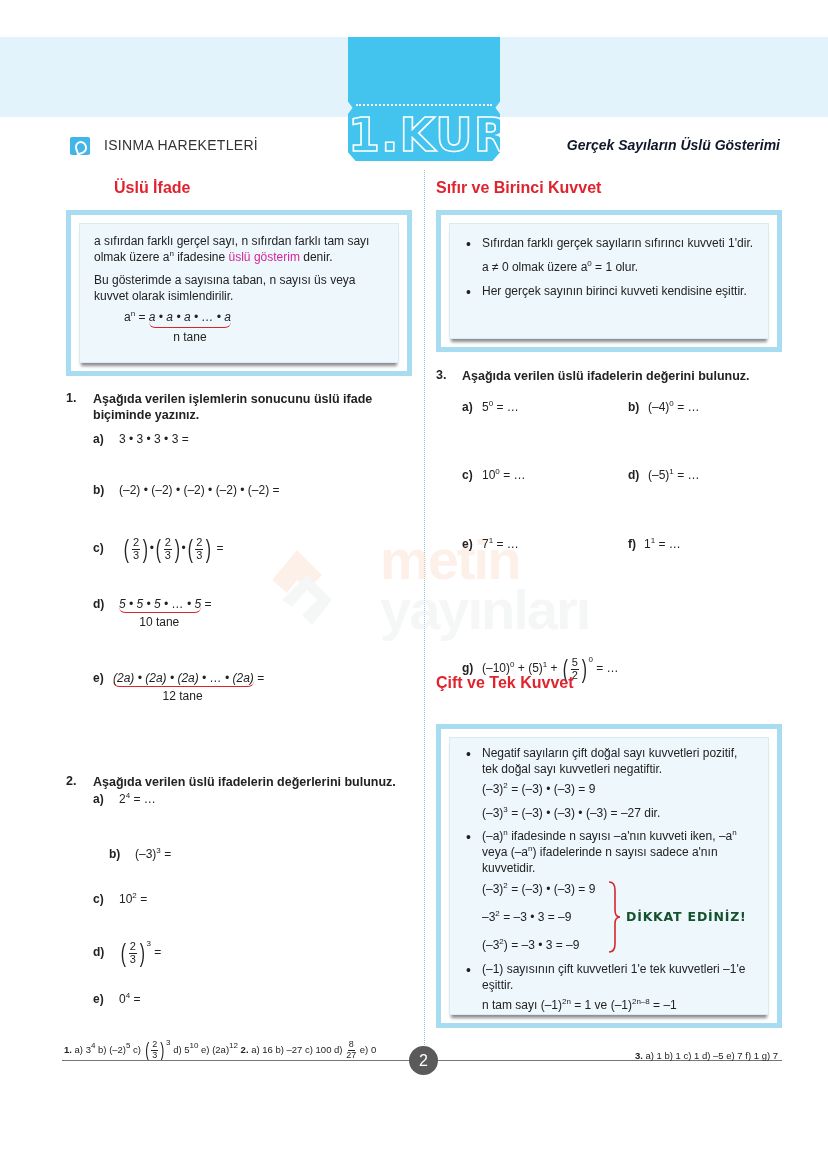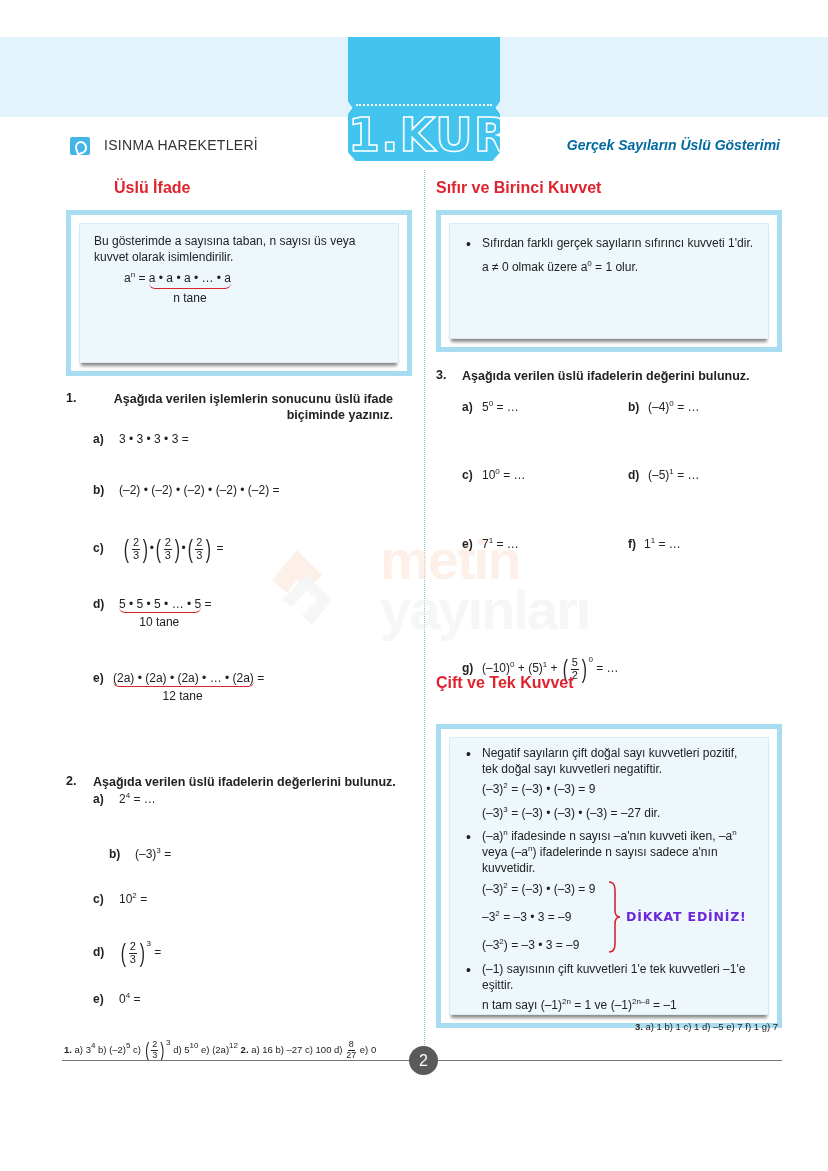--- a/index.html
+++ b/index.html
@@ -7,50 +7,50 @@
   body { position: relative; font-family: "Liberation Sans", sans-serif; color: #222; }
 
   .top-band { position: absolute; left: 0; top: 37px; width: 828px; height: 80px; background: #e3f3fb; }
   .kur-tab { position: absolute; left: 348px; top: 37px; width: 152px; height: 124px; background: #43c4ef; clip-path: polygon(0 0,100% 0,100% 52%,97% 57%,100% 62%,100% 93%,95% 100%,5% 100%,0 93%,0 62%,3% 57%,0 52%); }
   .kur-dots { position: absolute; left: 356px; top: 104px; width: 136px; border-top: 2px dotted #ffffff; }
   .kur-text { position: absolute; left: 348px; top: 108px; width: 152px; text-align: center; font-size: 46px; font-weight: bold; color: transparent; -webkit-text-stroke: 1.6px #ffffff; letter-spacing: 1px; font-family: "DejaVu Sans", sans-serif; }
 
   .logo { position: absolute; left: 70px; top: 137px; width: 20px; height: 18px; background: #43b6e8; border-radius: 2px; }
   .logo::after { content: ""; position: absolute; left: 5px; top: 4px; width: 8px; height: 9px; border: 2px solid #ffffff; border-radius: 50% 50% 50% 0; transform: rotate(-20deg); }
   .warmup-title { position: absolute; left: 104px; top: 137px; font-size: 14px; font-weight: normal; color: #333; letter-spacing: 0.3px; }
-  .topic-title { position: absolute; right: 48px; top: 137px; font-size: 14px; font-weight: bold; font-style: italic; color: #0369a1; }
+  .topic-title { position: absolute; right: 48px; top: 137px; font-size: 14px; font-weight: bold; font-style: italic; color: #0f172a; }
 
   .col-divider { position: absolute; left: 424px; top: 170px; height: 875px; border-left: 1.5px dotted #7fc4dc; }
 
   .sec-title { position: absolute; font-size: 16px; font-weight: bold; color: #e0242f; }
 
   .info-box { position: absolute; border: 5px solid #a8dcf0; background: #ffffff; padding: 8px; }
   .info-inner { background: #eef7fc; border: 1px solid #d5ebf5; height: 100%; padding: 10px 14px; font-size: 12px; line-height: 1.3; box-shadow: 0 5px 3px -2px #8d8d8d; }
   .info-inner p { margin-bottom: 8px; }
   .pink { color: #d6259a; }
   .bul { position: relative; padding-left: 18px; margin-bottom: 8px; }
   .bul::before { content: "\2022"; position: absolute; left: 2px; top: -1px; font-size: 14px; }
   .ind { padding-left: 18px; margin-bottom: 9px; }
   sup { font-size: 8px; vertical-align: 5px; line-height: 0; }
 
-  .brace { display: inline-block; position: relative; border-bottom: 1.5px solid #d8242c; border-radius: 0 0 6px 6px; padding-bottom: 1px; }
+  .brace { display: inline-block; position: relative; border-bottom: 1.5px solid #d8242c; border-radius: 0 0 6px 6px; padding-bottom: 1px; font-style: italic; }
   .brace-label { display: block; text-align: center; margin-top: 2px; }
   .q-num { position: absolute; font-weight: bold; font-size: 12.5px; }
   .q-text { font-weight: bold; font-size: 12.5px; line-height: 1.3; }
   .item { position: absolute; font-size: 12px; }
   .item .lbl { font-weight: bold; display: inline-block; width: 26px; }
 
   .frac { display: inline-flex; flex-direction: column; align-items: center; vertical-align: middle; font-size: 11px; line-height: 1.05; margin: 0 1px; }
   .frac .n { border-bottom: 1px solid #222; padding: 0 1px; }
   .paren { display: inline-flex; align-items: center; vertical-align: middle; }
   .paren .p { font-size: 26px; font-weight: 100; line-height: 1; transform: scaleX(0.6); }
 
   .footer-line { position: absolute; top: 1060px; left: 62px; width: 720px; border-top: 1px solid #777; }
   .answers-left { position: absolute; left: 64px; top: 1040px; font-size: 9.5px; white-space: nowrap; }
-  .answers-right { position: absolute; right: 50px; top: 1021px; font-size: 9.5px; white-space: nowrap; }
+  .answers-right { position: absolute; right: 50px; top: 1050px; font-size: 9.5px; white-space: nowrap; }
   .page-num { position: absolute; left: 409px; top: 1046px; width: 29px; height: 29px; border-radius: 50%; background: #5a5a5a; color: #fff; font-size: 16px; text-align: center; line-height: 29px; }
 
   .watermark { position: absolute; left: 262px; top: 535px; width: 270px; height: 120px; opacity: 0.5; pointer-events: none; }
   .wm-m { position: absolute; left: 0; top: 0; width: 80px; height: 100px; }
   .wm-t1 { position: absolute; left: 118px; top: -8px; font-size: 56px; font-weight: bold; color: #fde2d5; letter-spacing: -2px; }
   .wm-t2 { position: absolute; left: 118px; top: 42px; font-size: 56px; font-weight: bold; color: #eceeef; letter-spacing: -2px; }
 </style>
 </head>
 <body>
 
@@ -70,29 +70,30 @@
     <path d="M10 45 L35 15 L60 40 L45 55 L35 45 L25 58 Z" fill="#fde2d5"></path>
     <path d="M20 65 L45 40 L70 65 L50 90 L40 80 L55 65 L45 55 L30 72 Z" fill="#eceeef"></path>
   </svg>
   <div class="wm-t1">metin</div>
   <div class="wm-t2">yayınları</div>
 </div>
 
 <div class="sec-title" style="left:66px; top:179px;margin-left:48px;">Üslü İfade</div>
 <div class="info-box" style="left:66px; top:210px; width:346px; height:166px;">
   <div class="info-inner">
+    <p><span>a sıfırdan farklı gerçel sayı, n sıfırdan farklı tam sayı olmak üzere a</span><sup>n</sup><span> ifadesine </span><span class="pink">üslü gösterim</span><span> denir.</span></p>
     <p>Bu gösterimde a sayısına taban, n sayısı üs veya kuvvet olarak isimlendirilir.</p>
     <div style="padding-left:30px; margin-top:-2px;">
       <span>a</span><sup>n</sup><span> = </span><span style="display:inline-block; vertical-align:top;"><span class="brace">a • a • a • … • a</span><span class="brace-label">n tane</span></span>
     </div>
   </div>
 </div>
 
 <div class="q-num" style="left:66px; top:391px;">1.</div>
-<div class="q-text" style="position:absolute; left:93px; top:391px; width:300px;text-align:right;">Aşağıda verilen işlemlerin sonucunu üslü ifade biçiminde yazınız.</div>
+<div class="q-text" style="position:absolute; left:93px; top:391px; width:300px;">Aşağıda verilen işlemlerin sonucunu üslü ifade biçiminde yazınız.</div>
 
 <div class="item" style="left:93px; top:432px;"><span class="lbl">a)</span><span>3 • 3 • 3 • 3 =</span></div>
 <div class="item" style="left:93px; top:483px;"><span class="lbl">b)</span><span>(–2) • (–2) • (–2) • (–2) • (–2) =</span></div>
 <div class="item" style="left:93px; top:536px;">
   <span class="lbl">c)</span>
   <span class="paren">
       <span class="p">(</span>
       <span class="frac">
         <span class="n">2</span>
         <span>3</span>
@@ -134,20 +135,21 @@
       </span>
       <span class="p">)</span>
     </span><sup style="vertical-align:10px;">3</sup><span> =</span></div>
 <div class="item" style="left:93px; top:992px;"><span class="lbl">e)</span><span>0</span><sup>4</sup><span> =</span></div>
 
 <div class="sec-title" style="left:436px; top:179px;">Sıfır ve Birinci Kuvvet</div>
 <div class="info-box" style="left:436px; top:210px; width:346px; height:142px;">
   <div class="info-inner" style="padding-top:12px;">
     <div class="bul">Sıfırdan farklı gerçek sayıların sıfırıncı kuvveti 1'dir.</div>
     <div class="ind"><span>a ≠ 0 olmak üzere a</span><sup>0</sup><span> = 1 olur.</span></div>
+    <div class="bul">Her gerçek sayının birinci kuvveti kendisine eşittir.</div>
   </div>
 </div>
 
 <div class="q-num" style="left:436px; top:368px;">3.</div>
 <div class="q-text" style="position:absolute; left:462px; top:368px; width:320px;">Aşağıda verilen üslü ifadelerin değerini bulunuz.</div>
 <div class="item" style="left:462px; top:400px;"><span class="lbl" style="width:20px;">a)</span><span>5</span><sup>0</sup><span> = …</span></div>
 <div class="item" style="left:628px; top:400px;"><span class="lbl" style="width:20px;">b)</span><span>(–4)</span><sup>0</sup><span> = …</span></div>
 <div class="item" style="left:462px; top:468px;"><span class="lbl" style="width:20px;">c)</span><span>10</span><sup>0</sup><span> = …</span></div>
 <div class="item" style="left:628px; top:468px;"><span class="lbl" style="width:20px;">d)</span><span>(–5)</span><sup>1</sup><span> = …</span></div>
 <div class="item" style="left:462px; top:537px;"><span class="lbl" style="width:20px;">e)</span><span>7</span><sup>1</sup><span> = …</span></div>
@@ -170,21 +172,21 @@
     <div class="ind" style="margin-bottom:8px;"><span>(–3)</span><sup>2</sup><span> = (–3) • (–3) = 9</span></div>
     <div class="ind" style="margin-bottom:8px;"><span>(–3)</span><sup>3</sup><span> = (–3) • (–3) • (–3) = –27 dir.</span></div>
     <div class="bul" style="margin-bottom:6px;"><span>(–a)</span><sup>n</sup><span> ifadesinde n sayısı –a'nın kuvveti iken, –a</span><sup>n</sup><span> veya (–a</span><sup>n</sup><span>) ifadelerinde n sayısı sadece a'nın kuvvetidir.</span></div>
     <div style="position:relative; height:74px; margin-bottom:6px;">
       <div class="ind" style="position:absolute; top:0;"><span>(–3)</span><sup>2</sup><span> = (–3) • (–3) = 9</span></div>
       <div class="ind" style="position:absolute; top:28px;"><span>–3</span><sup>2</sup><span> = –3 • 3 = –9</span></div>
       <div class="ind" style="position:absolute; top:56px;"><span>(–3</span><sup>2</sup><span>) = –3 • 3 = –9</span></div>
       <svg style="position:absolute; left:143px; top:-2px;" width="14" height="74" viewBox="0 0 14 74">
         <path d="M2 2 Q8 2 8 10 L8 30 Q8 37 13 37 Q8 37 8 44 L8 64 Q8 72 2 72" fill="none" stroke="#d8242c" stroke-width="1.6"></path>
       </svg>
-      <div style="position:absolute; left:162px; top:27px; color:#6d28d9; font-weight:bold; font-size:12.5px; letter-spacing:0.8px; font-family:'DejaVu Sans', sans-serif;">DİKKAT EDİNİZ!</div>
+      <div style="position:absolute; left:162px; top:27px; color:#14532d; font-weight:bold; font-size:12.5px; letter-spacing:0.8px; font-family:'DejaVu Sans', sans-serif;">DİKKAT EDİNİZ!</div>
     </div>
     <div class="bul" style="margin-bottom:5px;">(–1) sayısının çift kuvvetleri 1'e tek kuvvetleri –1'e eşittir.</div>
     <div class="ind"><span>n tam sayı (–1)</span><sup>2n</sup><span> = 1 ve (–1)</span><sup>2n–8</sup><span> = –1</span></div>
   </div>
 </div>
 
 <div class="answers-left">
   <b>1.</b> <span>a) 3</span><sup>4</sup><span> b) (–2)</span><sup>5</sup><span> c) </span><span class="paren">
       <span class="p" style="font-size:20px;">(</span>
       <span class="frac" style="font-size:9px;">

